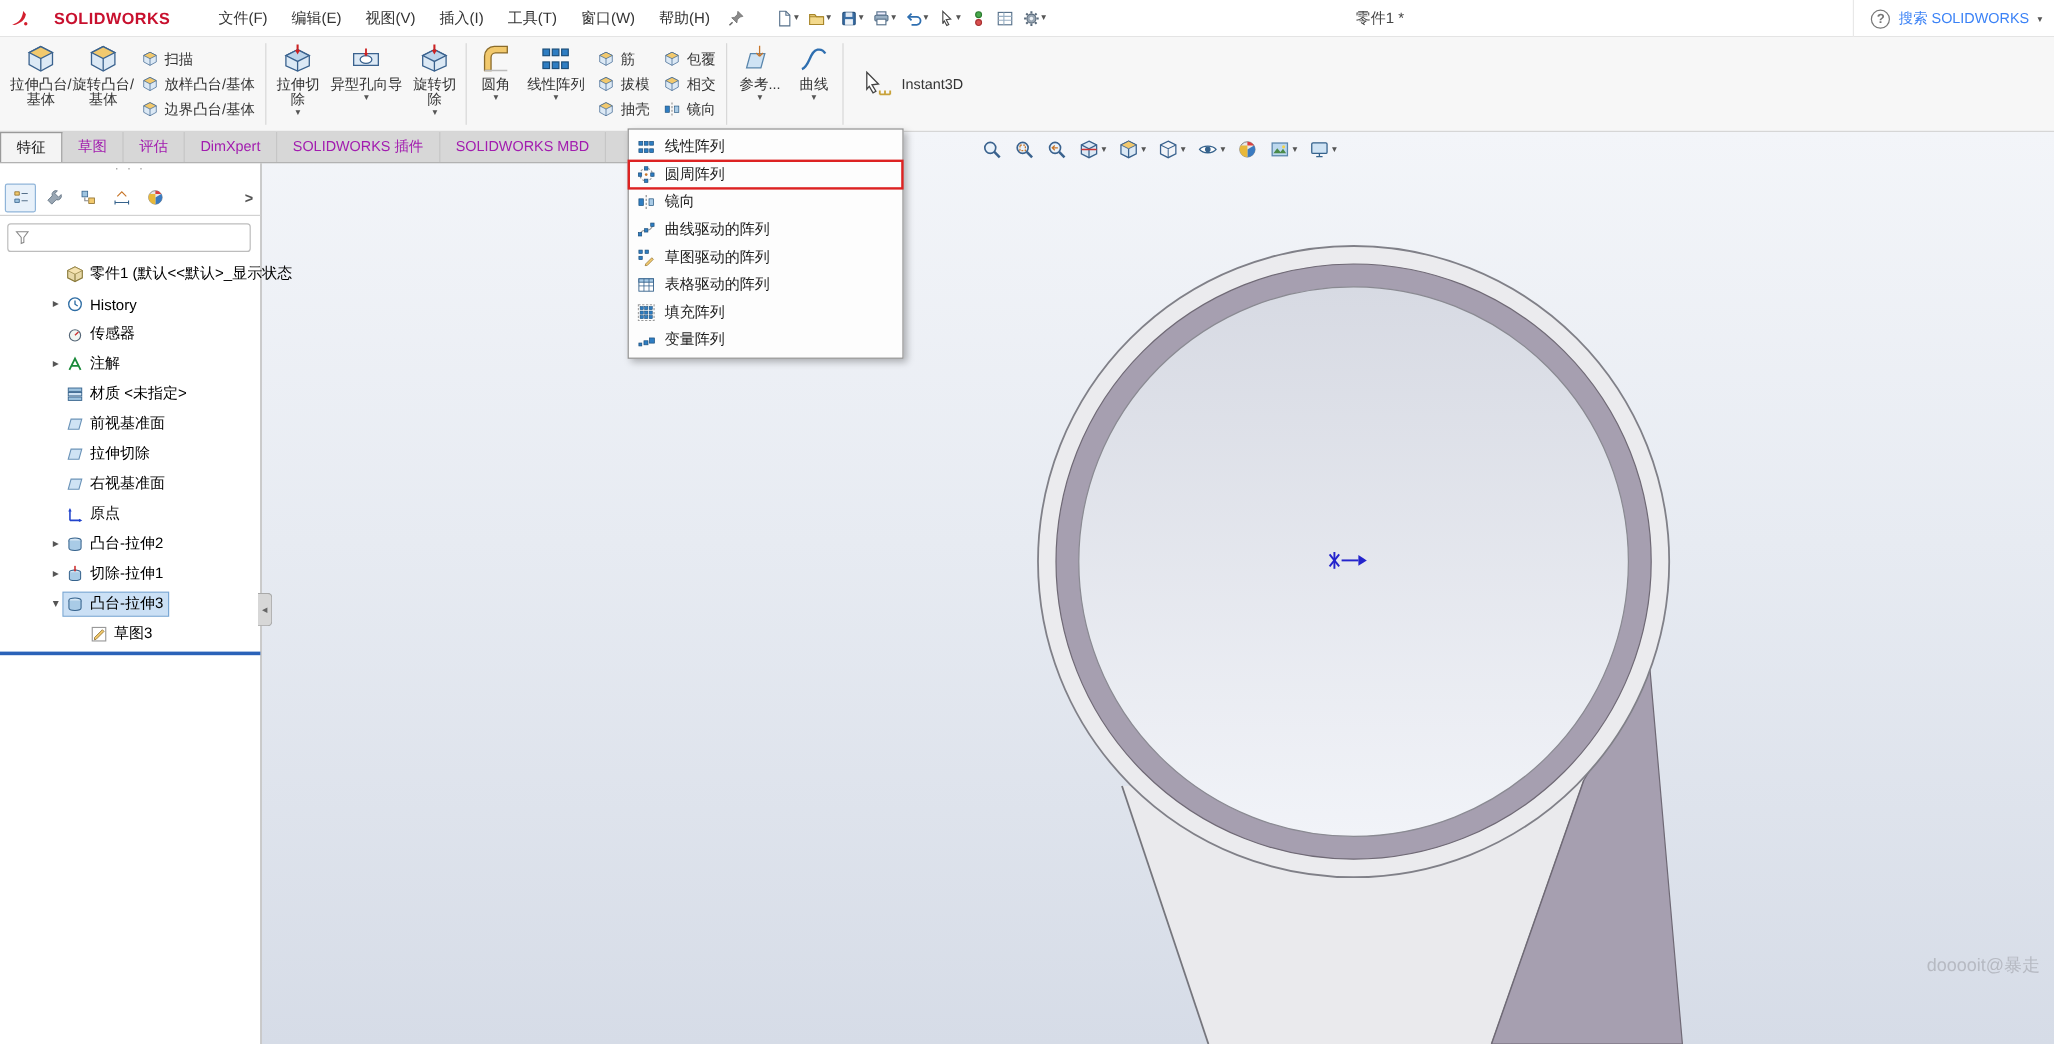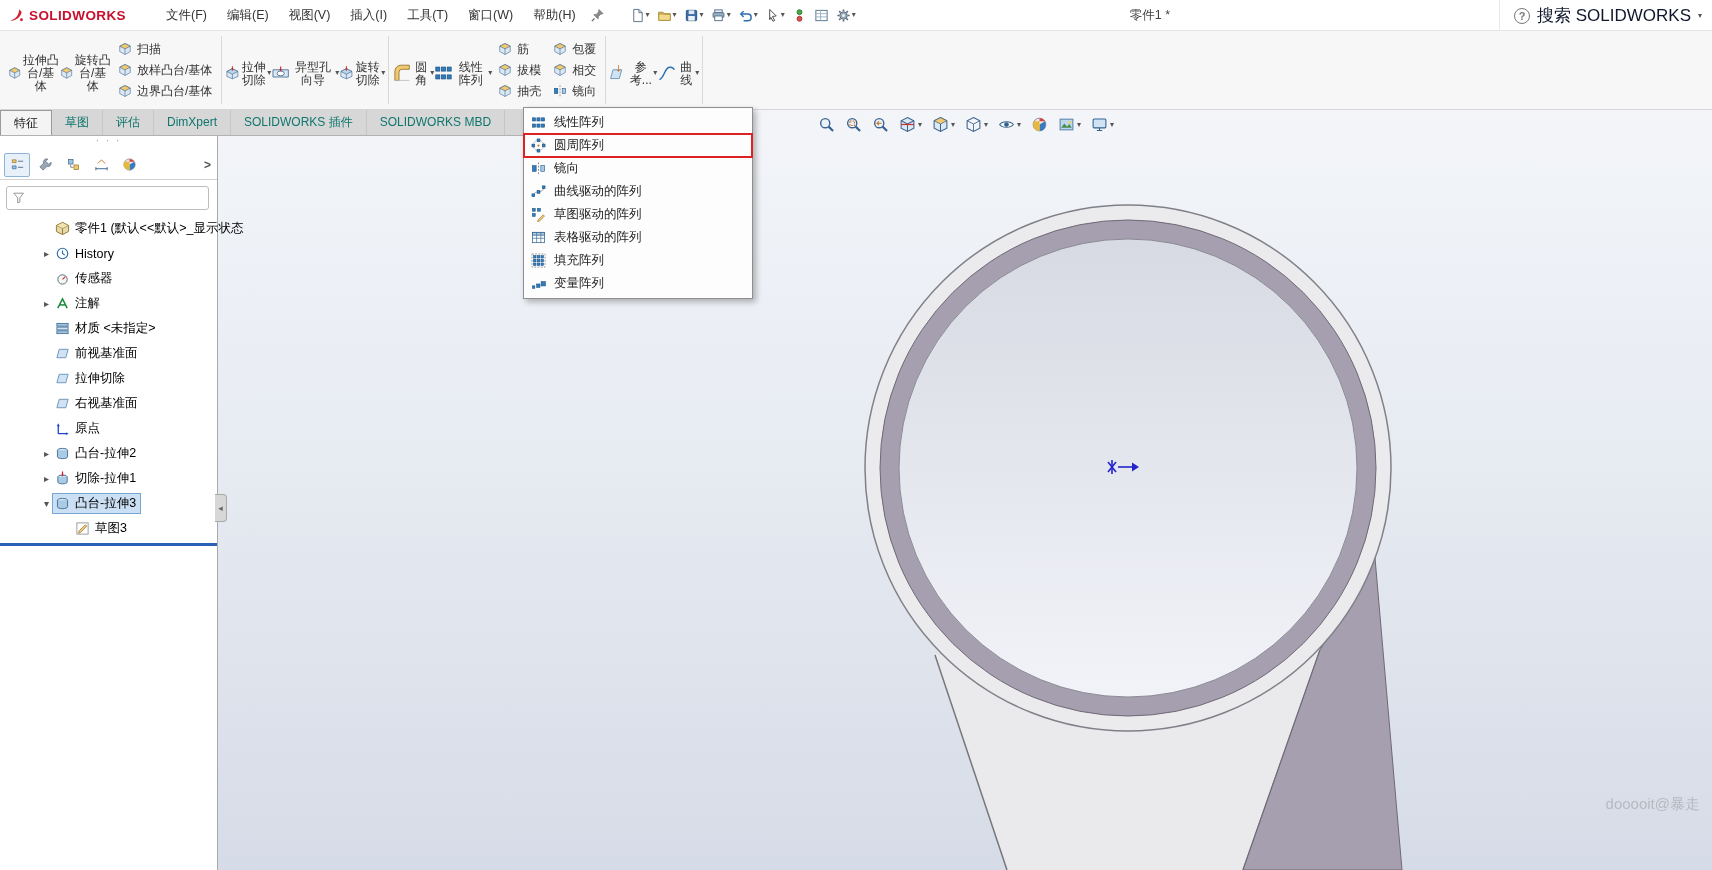--- a/index.html
+++ b/index.html
@@ -3,58 +3,58 @@
 <meta charset="utf-8">
 <style>
   * { margin:0; padding:0; box-sizing:border-box; }
   html,body { width:1712px; height:870px; overflow:hidden;
     font-family:"Liberation Sans","DejaVu Sans",sans-serif; font-size:12px; color:#333; background:#fff; }
   .page { position:relative; width:1712px; height:870px; background:#fff; }
 
   
   .menubar { position:absolute; left:0; top:0; width:1712px; height:31px; background:#fff;
     border-bottom:1px solid #e4e4e4; display:flex; align-items:center; }
-  .logo { display:flex; align-items:center; gap:4px; padding:0 12px 0 8px; height:100%; }
+  .logo { display:flex; align-items:center; gap:20px; padding:0 12px 0 8px; height:100%; }
   .logo-text { color:#c8102e; font-weight:bold; font-size:13.5px; letter-spacing:.4px; }
   .menus { display:flex; align-items:center; height:100%; margin-left:18px; }
   .menu-item { padding:0 10px; line-height:31px; font-size:12.5px; color:#333; cursor:default; }
   .pinbtn { margin-left:4px; display:flex; align-items:center; }
   .qat { display:flex; align-items:center; gap:1px; margin-left:22px; }
   .qat-btn { display:flex; align-items:center; gap:1px; padding:2px 3px; border-radius:2px; }
   .qat-caret,.rb-caret,.hud-caret,.search-caret { font-size:8px; color:#555; line-height:8px; }
   .win-title { position:absolute; left:1080px; top:0; width:140px; line-height:31px;
     text-align:center; font-size:12.5px; color:#444; }
   .searchbox { position:absolute; right:0; top:0; height:31px; display:flex; align-items:center;
     gap:7px; padding:0 10px 0 14px; border-left:1px solid #e8e8e8; }
   .help-circle { width:16px; height:16px; border:1.4px solid #777; border-radius:50%;
     color:#777; font-size:11px; font-weight:bold; text-align:center; line-height:14px; }
-  .search-label { color:#0f172a; font-size:17px; white-space:nowrap; }
+  .search-label { color:#3b82f6; font-size:12px; white-space:nowrap; }
 
   
   .ribbon { position:absolute; left:0; top:31px; width:1712px; height:79px; background:#f7f7f7;
     border-bottom:1px solid #d6d6d6; display:flex; align-items:stretch; padding-left:8px; }
-  .rb-big { display:flex; flex-direction:row; align-items:center; padding-top:5px;
+  .rb-big { display:flex; flex-direction:column; align-items:center; padding-top:5px;
     width:52px; cursor:default; }
   .rb-lbl { font-size:12px; line-height:13px; text-align:center; color:#333; word-break:break-all; margin-top:2px; }
   .rb-stack { display:flex; flex-direction:column; justify-content:center; gap:4px; padding:0 6px; }
   .rb-sm { display:flex; align-items:center; gap:5px; white-space:nowrap; color:#333; }
   .rb-sep { width:1px; background:#d8d8d8; margin:5px 3px; }
   .rb-wide { display:flex; align-items:center; gap:7px; padding:0 12px; color:#333; }
   .ic24 { width:26px; height:26px; }
   .ic16 { width:15px; height:15px; flex:none; }
   .ic14 { width:14px; height:14px; flex:none; }
   .ic18 { width:17px; height:17px; flex:none; }
 
   
   .main { position:absolute; left:0; top:110px; width:1712px; height:760px; }
   .viewport { position:absolute; left:218px; top:0; right:0; bottom:0;
     background:linear-gradient(180deg,#f3f5f9 0%,#e7ebf2 45%,#d6dce7 100%); }
   .tabstrip { position:absolute; left:0; top:0; width:624px; height:26px; background:#d7d7d7;
     border-bottom:1px solid #b2b2b2; display:flex; align-items:stretch; z-index:3; }
-  .cmd-tab { padding:0 13px; line-height:25px; color:#0f766e; border-right:1px solid #c6c6c6; cursor:default; }
+  .cmd-tab { padding:0 13px; line-height:25px; color:#a21caf; border-right:1px solid #c6c6c6; cursor:default; }
   .cmd-tab.active { background:#f4f4f4; border:1px solid #9a9a9a; border-bottom:none; color:#111; }
 
   
   .panel { position:absolute; left:0; top:26px; width:218px; bottom:0; background:#fff;
     border-right:1px solid #a9a9a9; z-index:2; }
   .panel-dots { position:absolute; top:0; left:0; right:0; text-align:center; color:#9a9a9a;
     font-size:10px; line-height:10px; letter-spacing:2px; }
   .panel-tabs { position:absolute; top:14px; left:0; right:0; height:30px; border-bottom:1px solid #d2d2d2;
     display:flex; align-items:center; padding-left:4px; gap:2px; }
   .ptab { width:26px; height:24px; display:flex; align-items:center; justify-content:center; border-radius:2px; }
@@ -565,20 +565,26 @@
       <span class="rb-caret">▾</span>
     </div>
     <div class="rb-big" style="width:42px">
       <svg class="ic24">
           <use href="#i-curve24"></use>
         </svg>
       <span class="rb-lbl">曲线</span>
       <span class="rb-caret">▾</span>
     </div>
     <div class="rb-sep"></div>
+    <div class="rb-wide">
+      <svg class="ic24">
+          <use href="#i-inst24"></use>
+        </svg>
+      <span>Instant3D</span>
+    </div>
   </div>
 
   <div class="main">
 
     <div class="viewport">
       <svg class="model-svg" viewBox="0 0 1494 760">
         <defs>
           <linearGradient id="innerGrad" x1="0" y1="0" x2="0" y2="1">
             <stop offset="0" stop-color="#d7dae3"></stop>
             <stop offset="1" stop-color="#f1f3f8"></stop>

